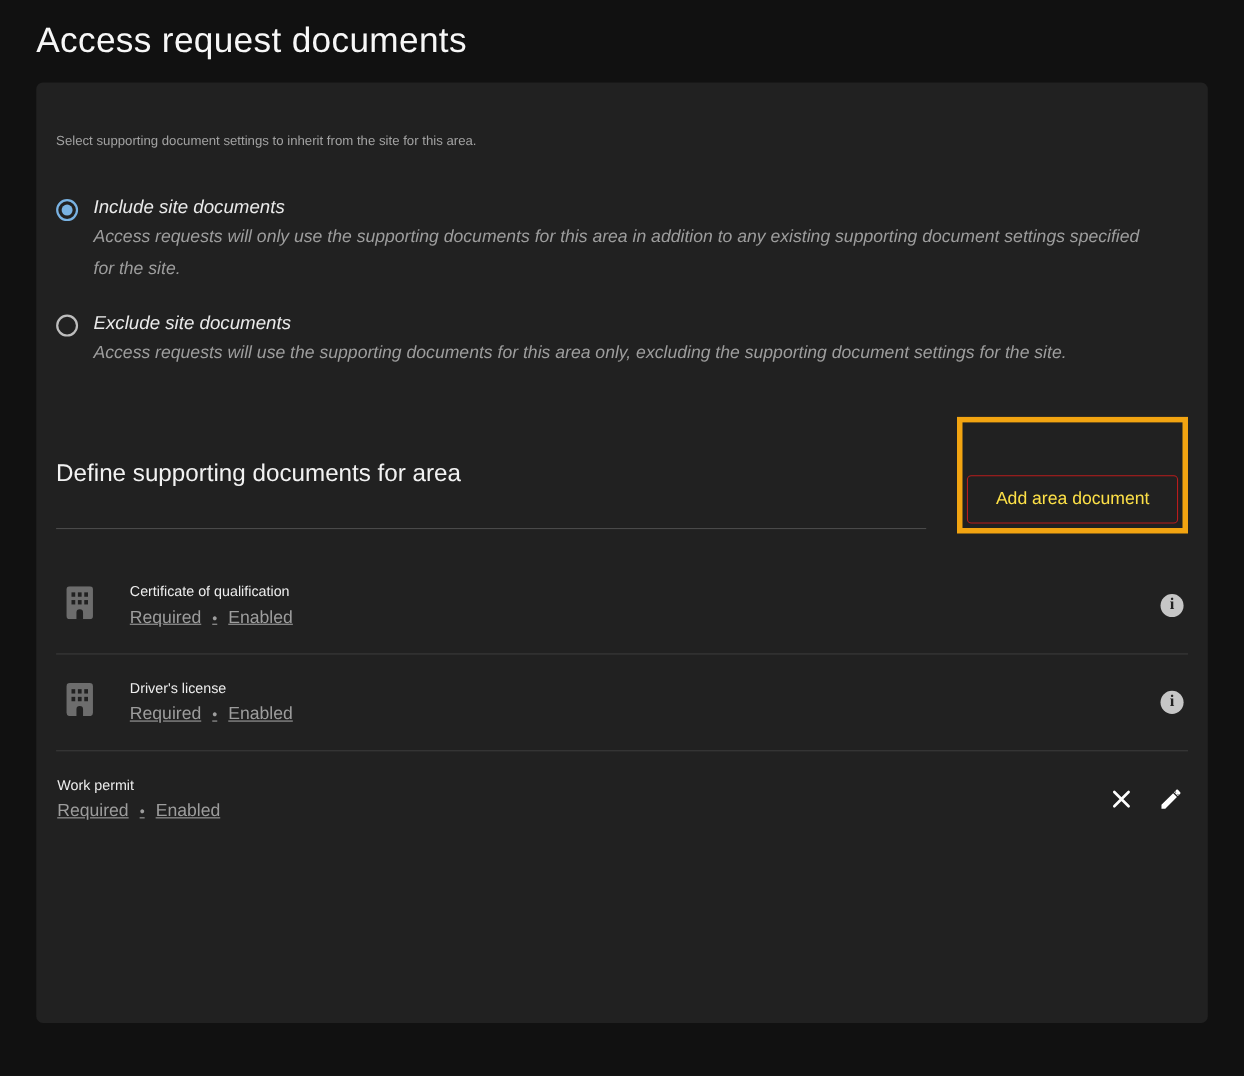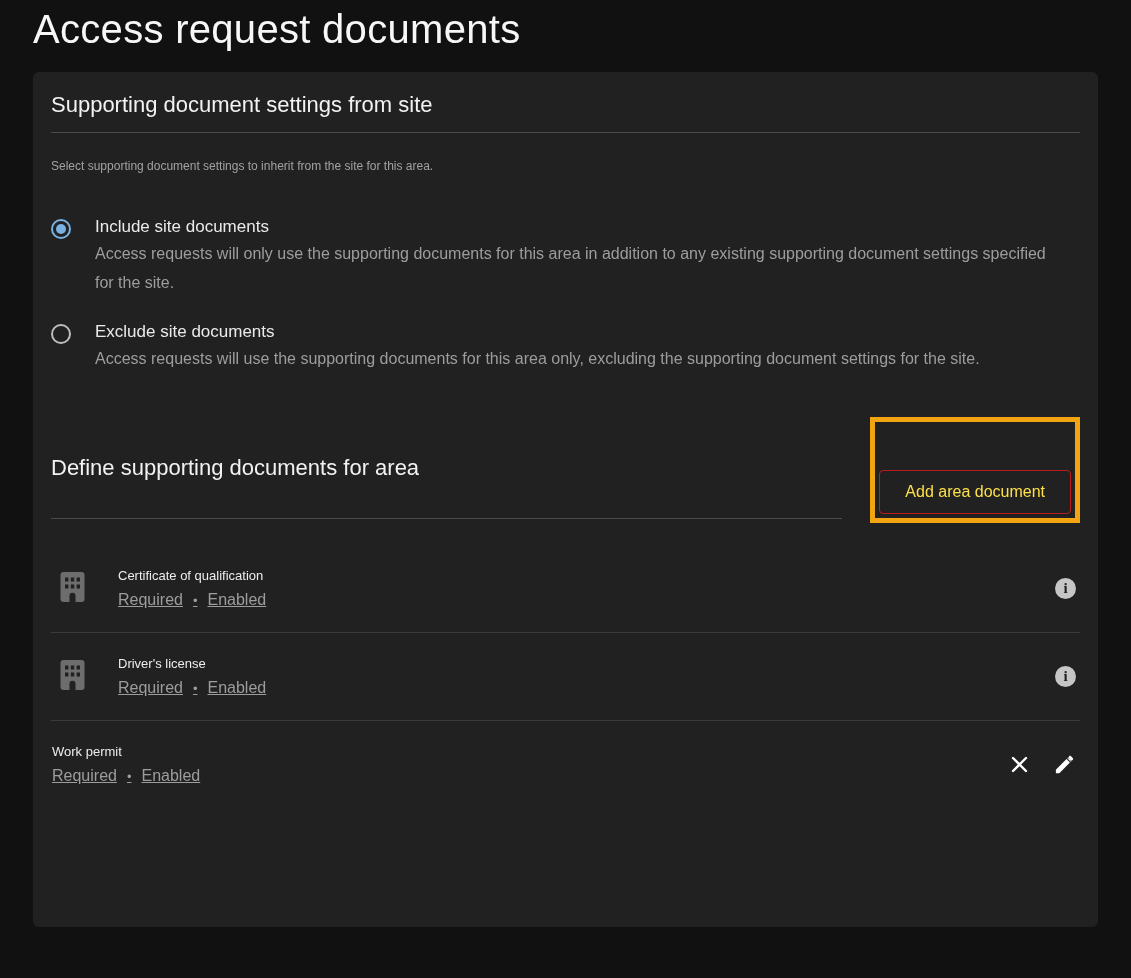--- a/index.html
+++ b/index.html
@@ -4,25 +4,25 @@
 <style>
   * { margin:0; padding:0; box-sizing:border-box; }
   html,body { width:1131px; height:978px; }
   body {
     background:#111111;
     font-family:"Liberation Sans", sans-serif;
     overflow:hidden;
   }
   .page { padding:0 33px; }
   .page-title {
-    font-size:40px;
+    font-size:32px;
     font-weight:300;
     color:#f7f7f7;
     letter-spacing:.3px;
-    padding:7px 0 20px 0;
+    padding:18px 0 20px 0;
   }
   .panel {
     background:#212121;
     border-radius:6px;
     padding:20px 18px 46px 18px;
     min-height:855px;
   }
   .section-heading {
     font-size:22px;
     font-weight:400;
@@ -31,21 +31,21 @@
     border-bottom:1px solid #4a4a4a;
   }
   .section-desc {
     color:#a2a2a2;
     font-size:12px;
     margin-top:24px;
     line-height:1.5;
   }
   
   .radio-group { margin-top:42px; }
-  .radio-option { display:flex; gap:24px; margin-bottom:24px; }
+  .radio-option { display:flex; gap:14px; margin-bottom:24px;font-style:italic; }
   .radio-circle {
     width:20px; height:20px; border-radius:50%;
     border:2px solid #bdbdbd; flex:0 0 auto; margin-top:2px;
     display:flex; align-items:center; justify-content:center;
     cursor:pointer;
   }
   .radio-circle.selected { border-color:#79b2e2; }
   .radio-dot { width:10px; height:10px; border-radius:50%; background:#79b2e2; }
   .radio-label { font-size:17px; color:#eaeaea; cursor:pointer; }
   .radio-desc {
@@ -115,21 +115,20 @@
 </style>
 </head>
 <body>
 
 <div class="page">
 
   <div class="page-title">Access request documents</div>
 
   <div class="panel">
 
-    <div class="section-heading">Supporting document settings from site</div>
     <div class="section-desc">Select supporting document settings to inherit from the site for this area.</div>
 
     <div class="radio-group">
 
       <div class="radio-option">
         <div class="radio-circle selected">
           <div class="radio-dot"></div>
         </div>
         <div>
           <div class="radio-label">Include site documents</div>

